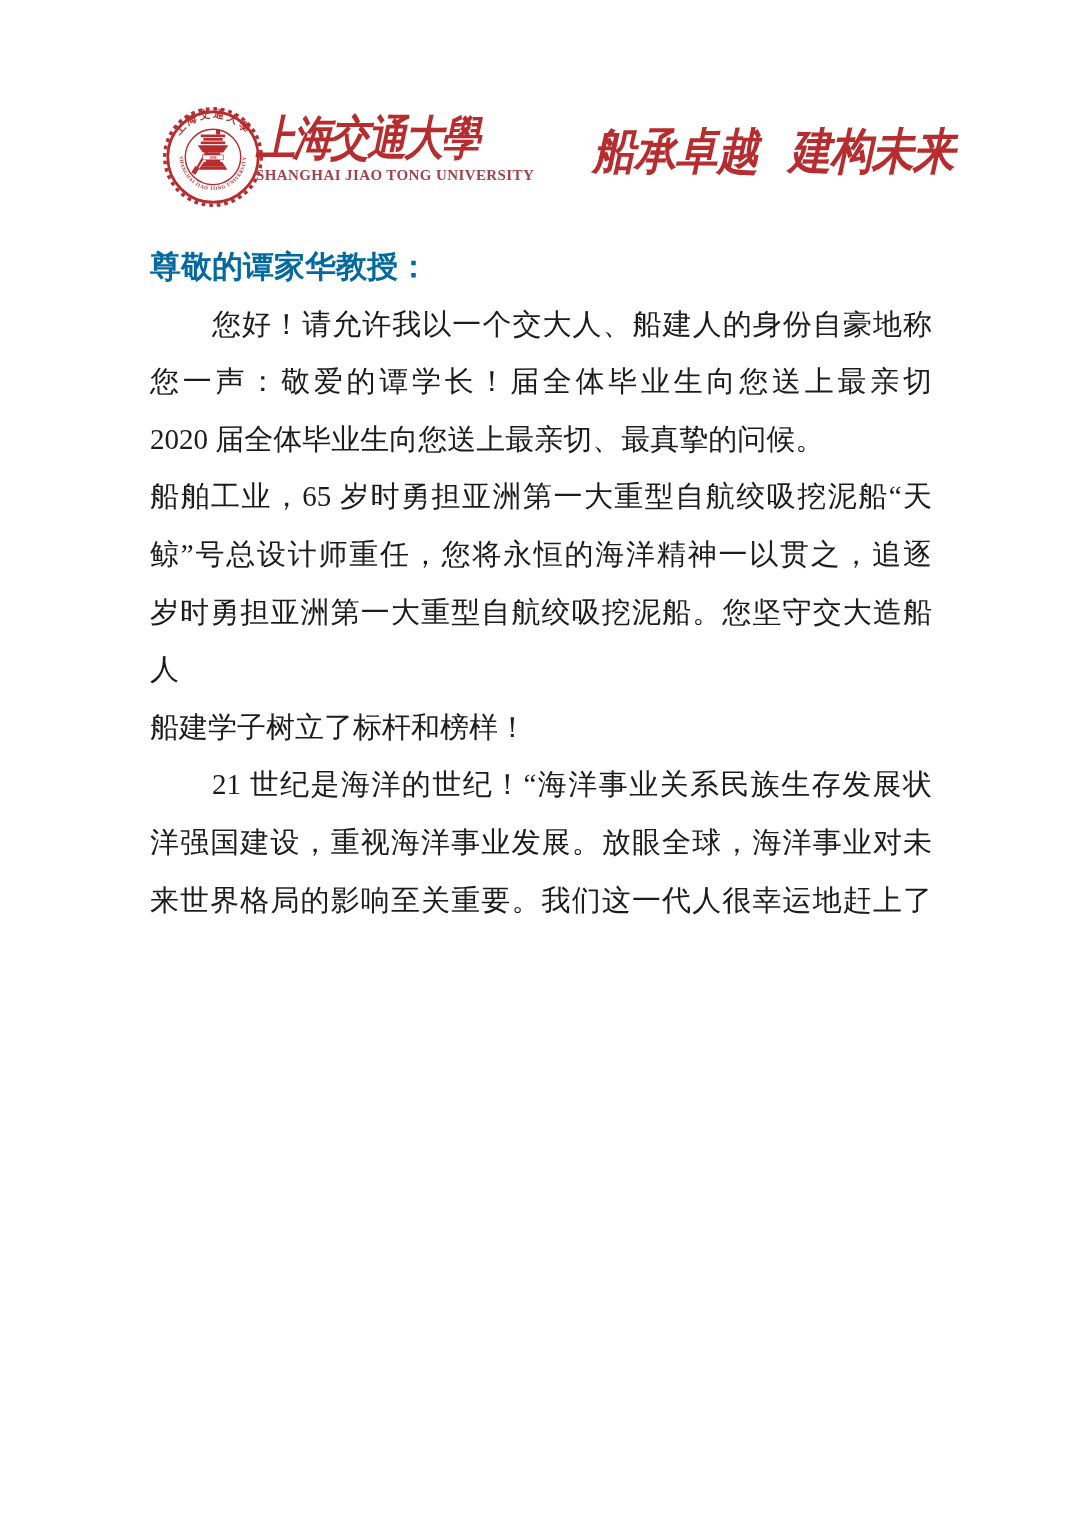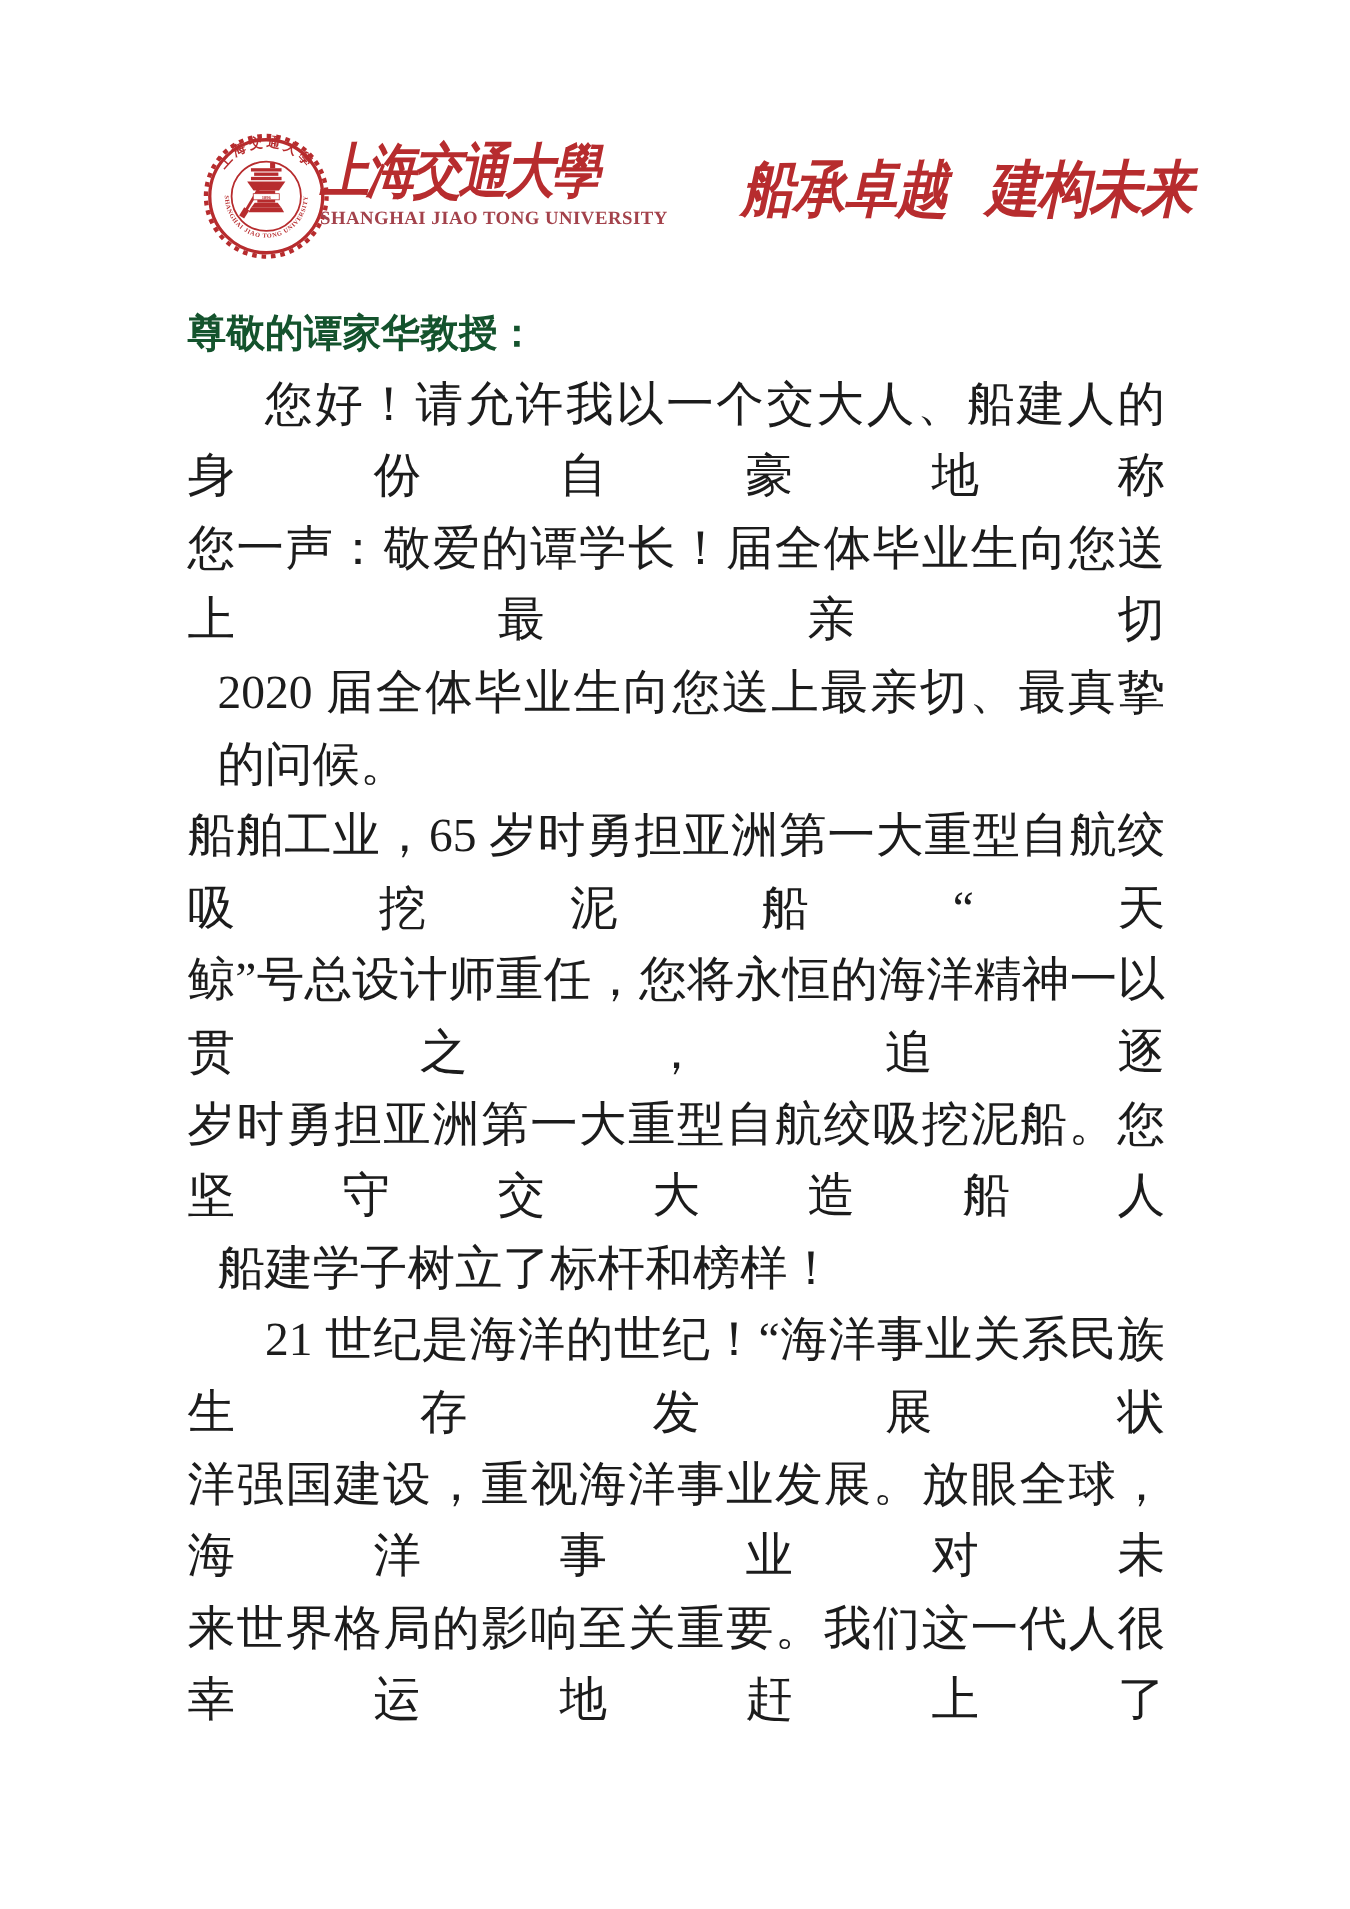--- a/index.html
+++ b/index.html
@@ -47,29 +47,29 @@
     font-family:"DejaVu Serif",serif;
   }
   
   .letter{
     position:absolute;left:150px;top:238px;width:782px;
     color:var(--ink);
   }
   .salutation{
     font-family:"Liberation Sans","DejaVu Sans",sans-serif;
     font-weight:700;font-size:31px;line-height:57.6px;
-    color:#14532d;white-space:nowrap;
+    color:#0369a1;white-space:nowrap;
   }
   .line{
-    font-size:38px;line-height:57.6px;
+    font-size:29px;line-height:57.6px;
     text-align:justify;text-align-last:justify;
     font-family:"Liberation Serif","DejaVu Serif",serif;
   }
   .line.indent{text-indent:62px;}
-  .line.no-justify{text-align-last:left;margin-left:24px;}
+  .line.no-justify{text-align-last:left;}
 </style>
 </head>
 <body>
 
 <div class="page">
 
   <header>
     <div class="logo-block">
       <svg class="seal" viewBox="0 0 100 100" aria-hidden="true">
         <defs>

